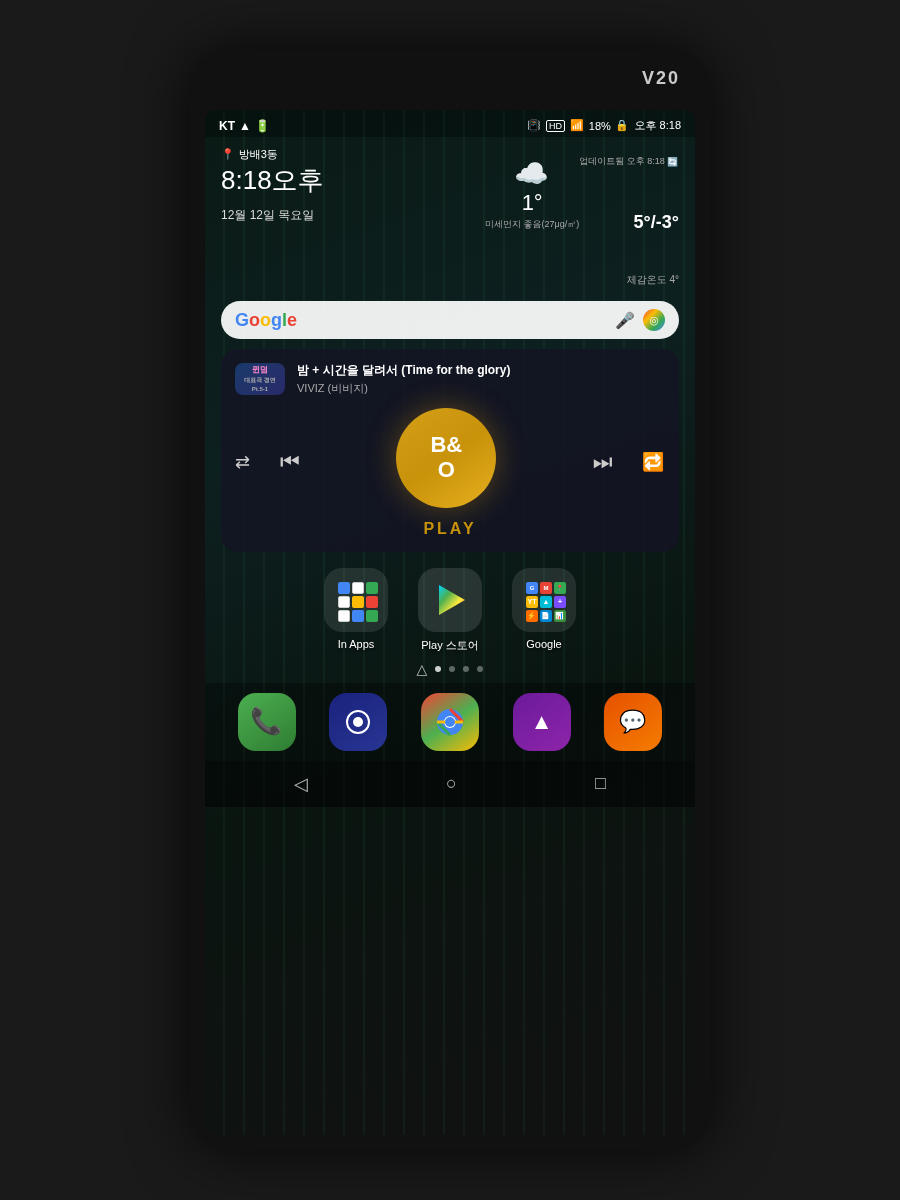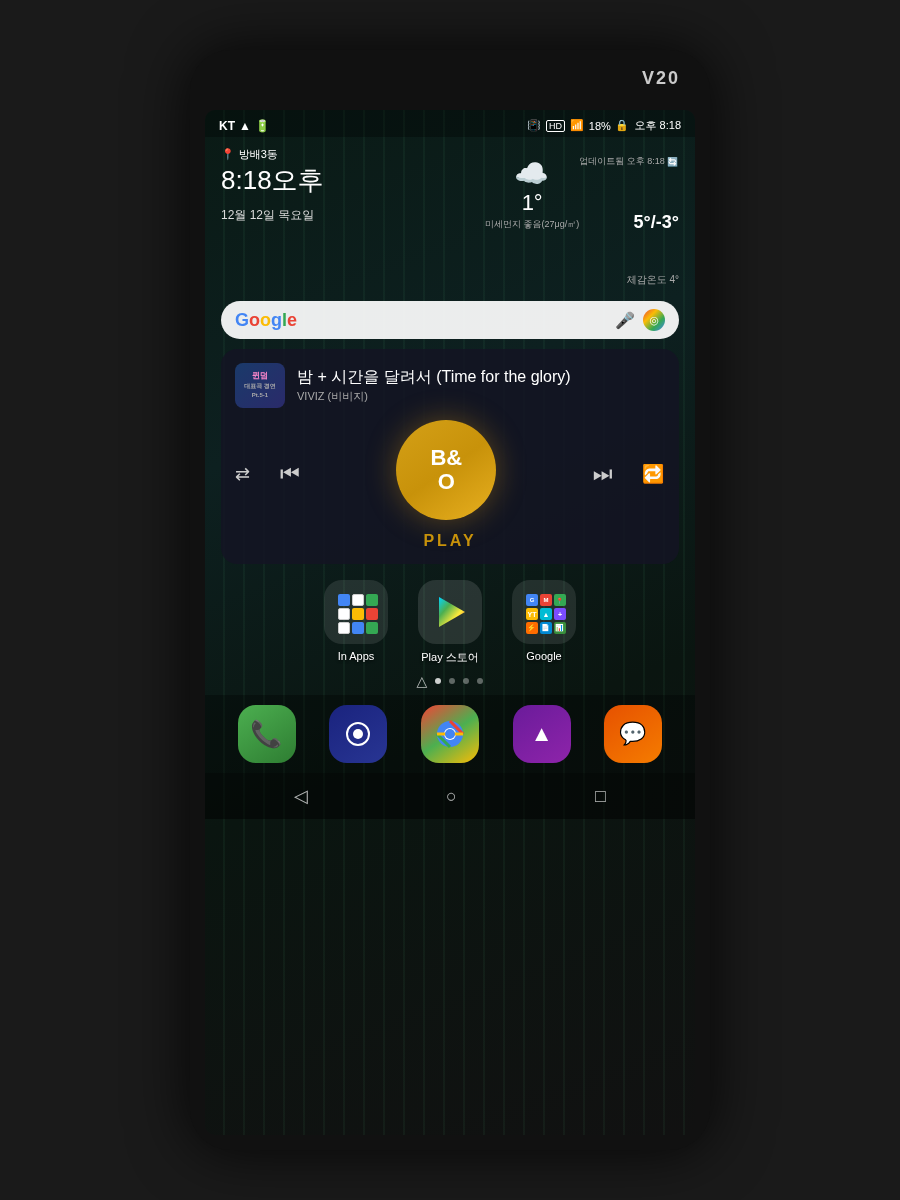--- a/index.html
+++ b/index.html
@@ -233,21 +233,21 @@
     .music-info-row {
       display: flex;
       align-items: center;
       gap: 12px;
       width: 100%;
       margin-bottom: 12px;
     }
 
     .album-art {
       width: 50px;
-      height: 45px;
+      height: 32px;
       border-radius: 8px;
       background: linear-gradient(135deg, #1a3a6a, #2a2a6a);
       display: flex;
       align-items: center;
       justify-content: center;
       font-size: 9px;
       color: #ff6699;
       text-align: center;
       line-height: 1.2;
       font-weight: bold;
@@ -263,22 +263,22 @@
       text-align: center;
       padding: 2px;
     }
 
     .music-titles {
       flex: 1;
     }
 
     .song-title {
       color: #fff;
-      font-size: 16px;
-      font-weight: normal;
+      font-size: 12px;
+      font-weight: bold;
       line-height: 1.3;
     }
 
     .artist-name {
       color: #aaa;
       font-size: 11px;
       margin-top: 2px;
     }
 
     .bo-logo {

